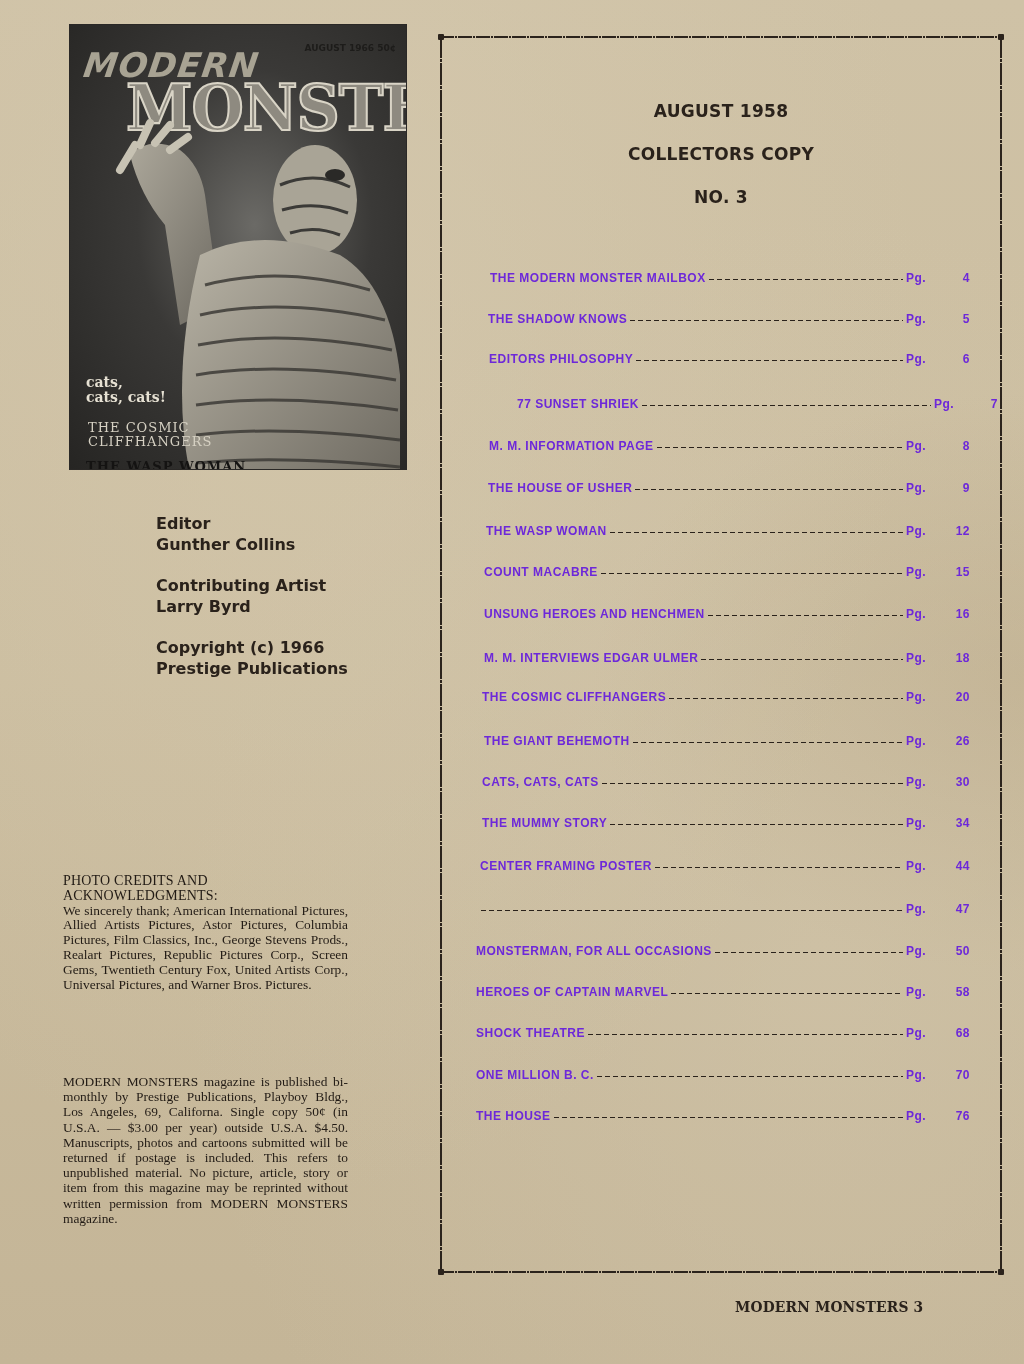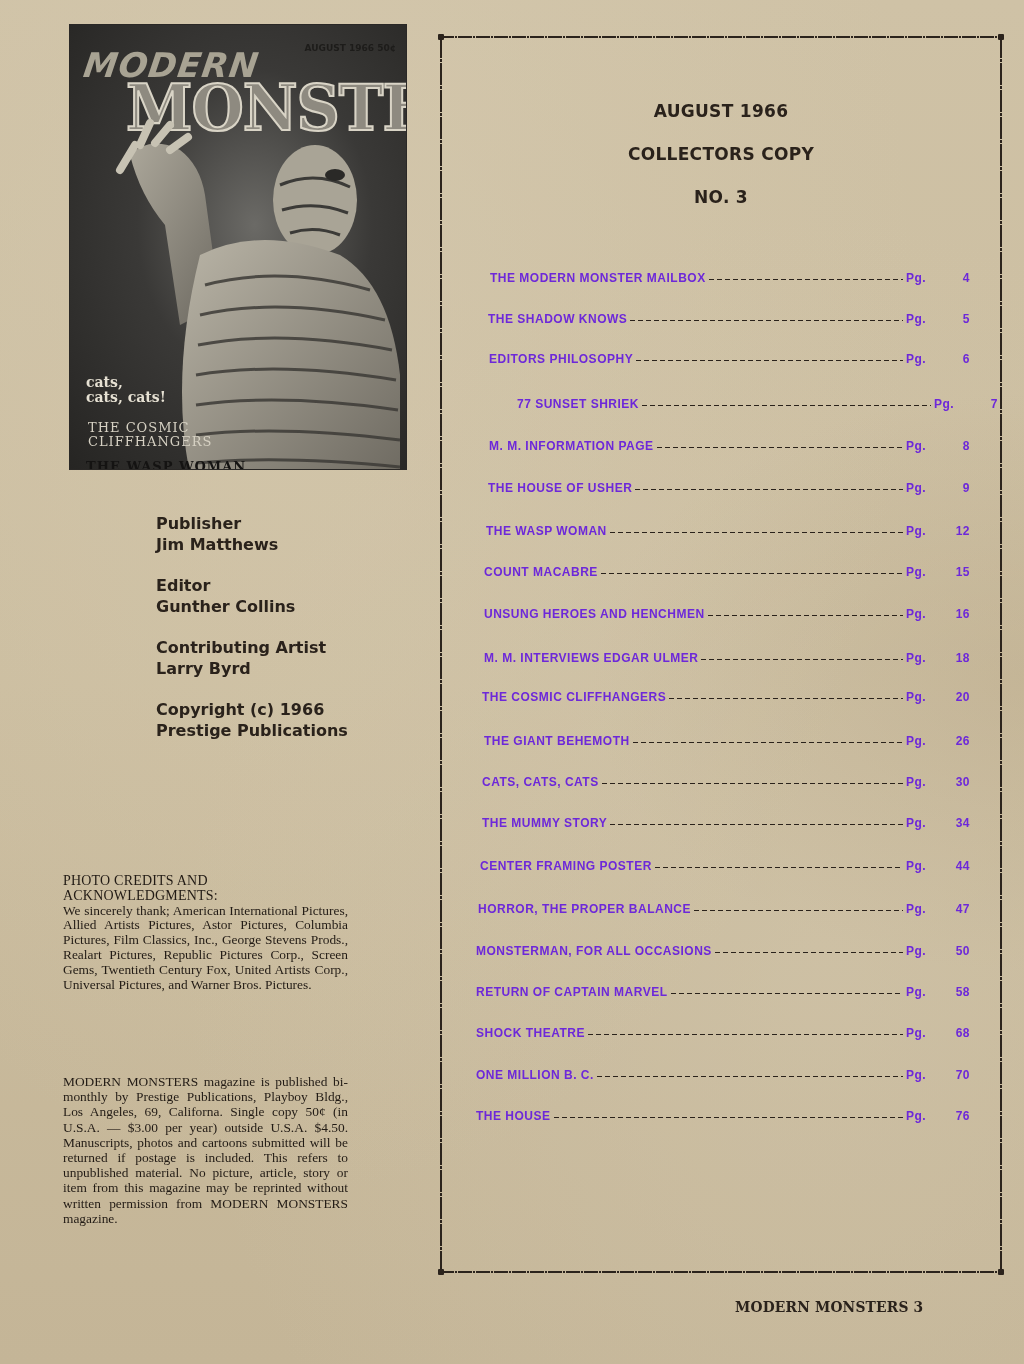--- a/index.html
+++ b/index.html
@@ -181,24 +181,20 @@
   <div class="cover-teaser2">
     <div>THE COSMIC</div>
     <div>CLIFFHANGERS</div>
   </div>
   <div class="cover-teaser3">THE WASP WOMAN</div>
   <div class="cover-sig">BYRD</div>
 </div>
 
 <div class="staff">
   <div class="staff-block">
-    <span class="role">Publisher</span>
-    <span class="name">Jim Matthews</span>
-  </div>
-  <div class="staff-block">
     <span class="role">Editor</span>
     <span class="name">Gunther Collins</span>
   </div>
   <div class="staff-block">
     <span class="role">Contributing Artist</span>
     <span class="name">Larry Byrd</span>
   </div>
   <div class="staff-block">
     <span class="role">Copyright (c) 1966</span>
     <span class="name">Prestige Publications</span>
@@ -216,21 +212,21 @@
 <div class="frame">
   <div class="edge top"></div>
   <div class="edge bottom"></div>
   <div class="edge left"></div>
   <div class="edge right"></div>
   <div class="corner" style="left:-2px; top:-2px;"></div>
   <div class="corner" style="right:-2px; top:-2px;"></div>
   <div class="corner" style="left:-2px; bottom:-2px;"></div>
   <div class="corner" style="right:-2px; bottom:-2px;"></div>
 
-  <div class="issue" style="top:65px;">AUGUST 1966</div>
+  <div class="issue" style="top:65px;">AUGUST 1958</div>
   <div class="issue" style="top:108px;">COLLECTORS COPY</div>
   <div class="issue" style="top:151px;">NO. 3</div>
 </div>
 
 <div class="toc">
   <div class="toc-row" style="left:14px; top:3px; width:480px;">
     <span class="toc-title">THE MODERN MONSTER MAILBOX</span>
     <span class="toc-leader"></span>
     <span class="toc-pg">Pg.</span>
     <span class="toc-num">4</span>
@@ -313,33 +309,32 @@
     <span class="toc-pg">Pg.</span>
     <span class="toc-num">34</span>
   </div>
   <div class="toc-row" style="left:4px; top:591px; width:490px;justify-content:flex-end;">
     <span class="toc-title">CENTER FRAMING POSTER</span>
     <span class="toc-leader"></span>
     <span class="toc-pg">Pg.</span>
     <span class="toc-num">44</span>
   </div>
   <div class="toc-row" style="left:2px; top:634px; width:492px;">
-    <span class="toc-title">HORROR, THE PROPER BALANCE</span>
     <span class="toc-leader"></span>
     <span class="toc-pg">Pg.</span>
     <span class="toc-num">47</span>
   </div>
   <div class="toc-row" style="left:0px; top:676px; width:494px;">
     <span class="toc-title">MONSTERMAN, FOR ALL OCCASIONS</span>
     <span class="toc-leader"></span>
     <span class="toc-pg">Pg.</span>
     <span class="toc-num">50</span>
   </div>
   <div class="toc-row" style="left:0px; top:717px; width:494px;">
-    <span class="toc-title">RETURN OF CAPTAIN MARVEL</span>
+    <span class="toc-title">HEROES OF CAPTAIN MARVEL</span>
     <span class="toc-leader"></span>
     <span class="toc-pg">Pg.</span>
     <span class="toc-num">58</span>
   </div>
   <div class="toc-row" style="left:0px; top:758px; width:494px;">
     <span class="toc-title">SHOCK THEATRE</span>
     <span class="toc-leader"></span>
     <span class="toc-pg">Pg.</span>
     <span class="toc-num">68</span>
   </div>

